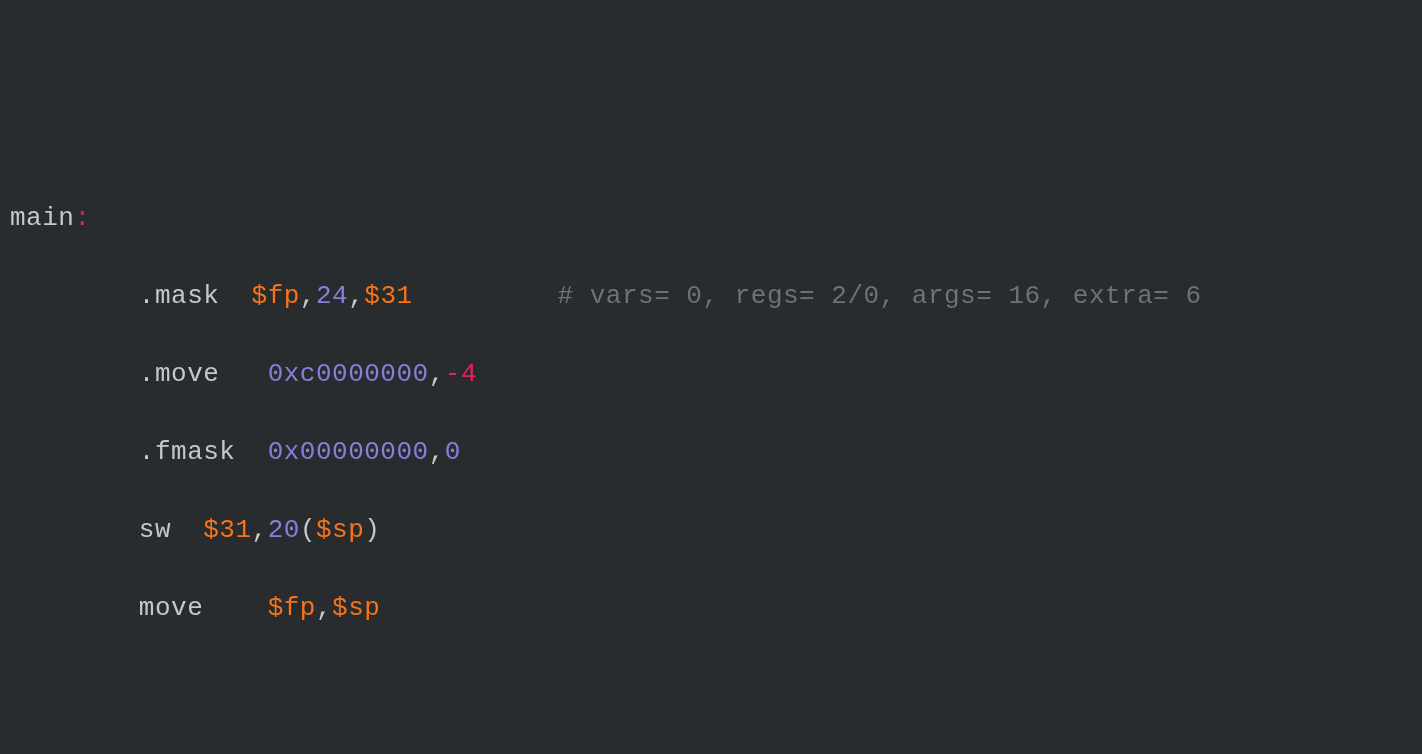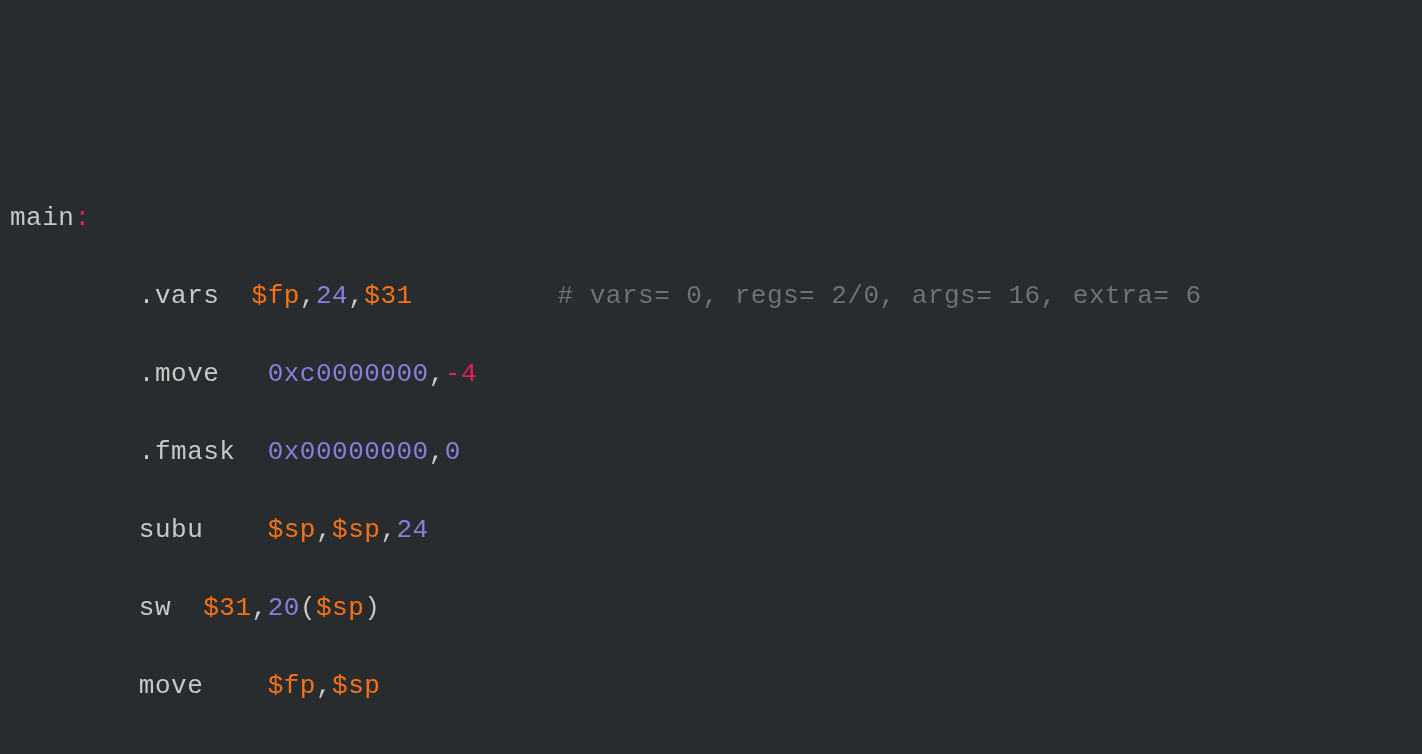--- a/index.html
+++ b/index.html
@@ -21,24 +21,23 @@
   .tok-neg { color: #e41f5b; }
   .line { display: block; }
 </style>
 </head>
 <body>
 
 
 
 <div>
 <span class="line"><span class="tok-text">main</span><span class="tok-label">:</span></span>
-<span class="line"><span class="tok-text">        </span><span class="tok-text">.vars  </span><span class="tok-reg">$fp</span><span class="tok-text">,</span><span class="tok-num">24</span><span class="tok-text">,</span><span class="tok-reg">$31</span><span class="tok-text">         </span><span class="tok-comment"># vars= 0, regs= 2/0, args= 16, extra= 6</span></span>
+<span class="line"><span class="tok-text">        </span><span class="tok-text">.mask  </span><span class="tok-reg">$fp</span><span class="tok-text">,</span><span class="tok-num">24</span><span class="tok-text">,</span><span class="tok-reg">$31</span><span class="tok-text">         </span><span class="tok-comment"># vars= 0, regs= 2/0, args= 16, extra= 6</span></span>
 <span class="line"><span class="tok-text">        </span><span class="tok-text">.move   </span><span class="tok-num">0xc0000000</span><span class="tok-text">,</span><span class="tok-neg">-4</span></span>
 <span class="line"><span class="tok-text">        </span><span class="tok-text">.fmask  </span><span class="tok-num">0x00000000</span><span class="tok-text">,</span><span class="tok-num">0</span></span>
-<span class="line"><span class="tok-text">        </span><span class="tok-text">subu    </span><span class="tok-reg">$sp</span><span class="tok-text">,</span><span class="tok-reg">$sp</span><span class="tok-text">,</span><span class="tok-num">24</span></span>
 <span class="line"><span class="tok-text">        </span><span class="tok-text">sw  </span><span class="tok-reg">$31</span><span class="tok-text">,</span><span class="tok-num">20</span><span class="tok-text">(</span><span class="tok-reg">$sp</span><span class="tok-text">)</span></span>
 <span class="line"><span class="tok-text">        </span><span class="tok-text">move    </span><span class="tok-reg">$fp</span><span class="tok-text">,</span><span class="tok-reg">$sp</span></span>
 
 
 
 
 
 
 
 

